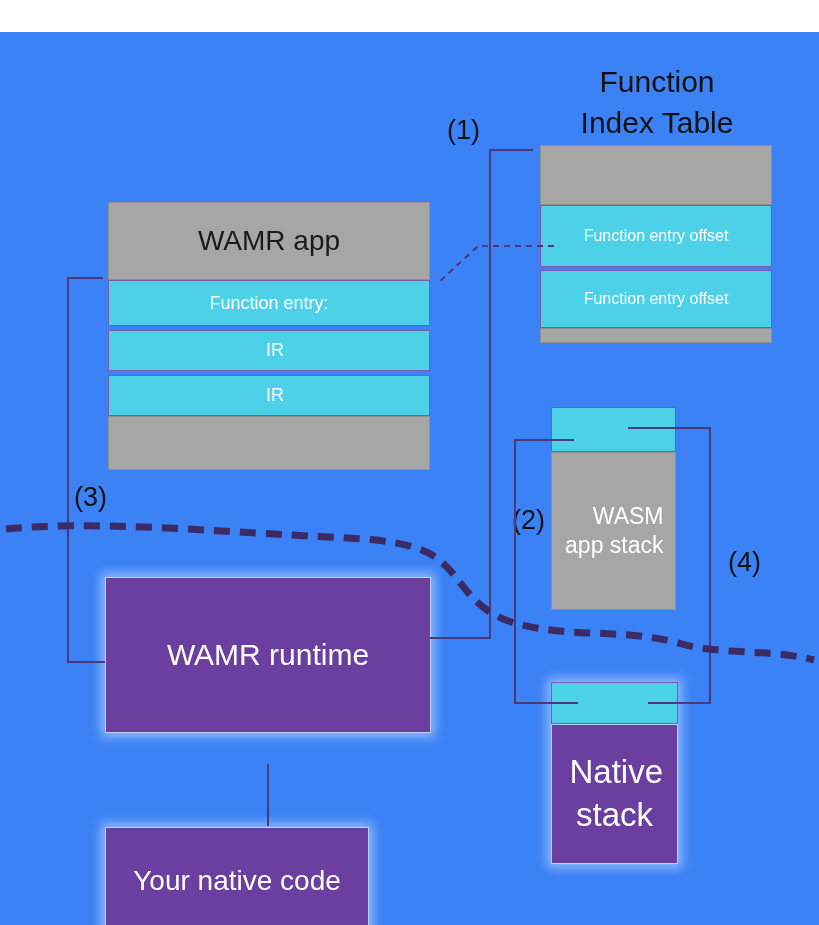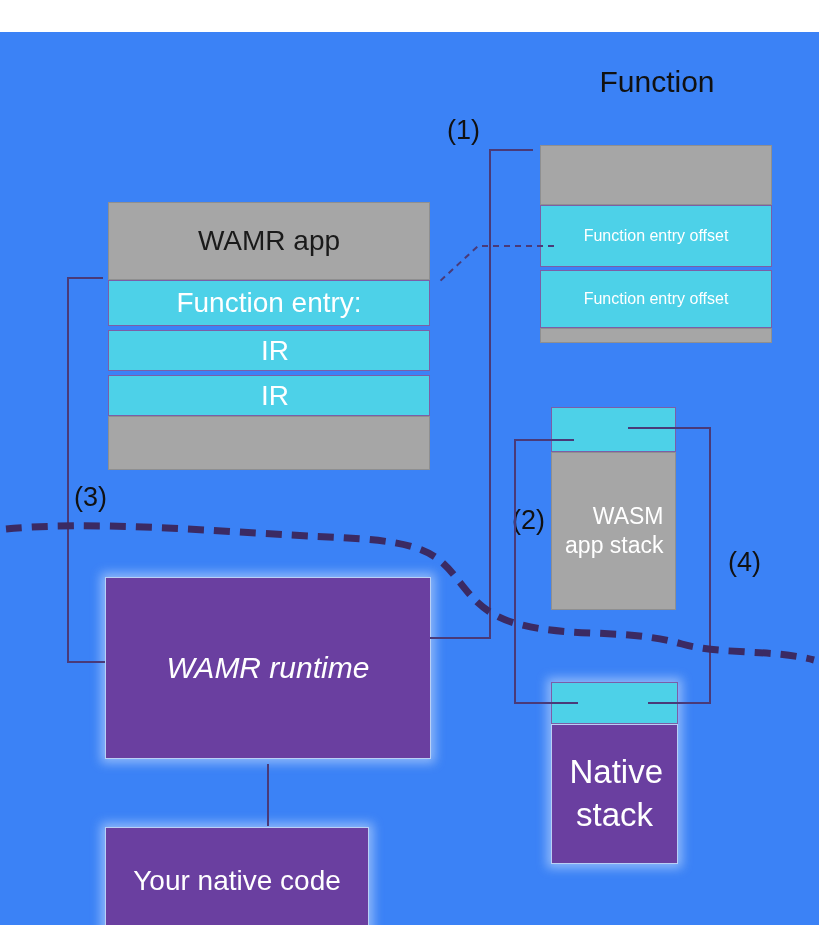--- a/index.html
+++ b/index.html
@@ -20,30 +20,30 @@
   .fit-row{height:62px; background:var(--cyan); border:1.5px solid var(--cyanborder);
            color:#ffffff; font-size:16px; line-height:1.3;}
   .fit-row .inner{width:160px;}
   .fit-row2{height:58px; margin-top:3px;}
   .fit-gray-bottom{height:15px; margin-top:0; background:var(--gray); border:1.5px solid var(--grayborder);}
 
   
   .wasm-app{left:108px; top:170px; width:322px; height:268px; display:flex; flex-direction:column;}
   .wa-header{height:78px; background:var(--gray); border:1.5px solid var(--grayborder);
              color:#1a1a1a; font-size:28px;}
-  .wa-row{background:var(--cyan); border:1.5px solid var(--cyanborder); color:#ffffff; font-size:28px;}
+  .wa-row{background:var(--cyan); border:1.5px solid var(--cyanborder); color:#ffffff; font-size:18px;}
   .wa-row1{height:46px;}
   .wa-row2,.wa-row3{height:41px; margin-top:4px;padding-left:12px;}
   .wa-footer{flex:1; background:var(--gray); border:1.5px solid var(--grayborder);}
 
   
   .purple-box{background:var(--purple); color:#ffffff;
               box-shadow:0 0 10px 4px rgba(160,195,250,0.85);
               border:1px solid #b9d0f5;}
-  .wamr{left:105px; top:545px; width:326px; height:182px; font-size:30px;font-style:italic;}
+  .wamr{left:105px; top:545px; width:326px; height:156px; font-size:30px;}
   .native-code{left:105px; top:795px; width:264px; height:107px; font-size:28px;text-align:center;}
 
   
   .wasm-stack{left:551px; top:375px; width:125px; height:203px; display:flex; flex-direction:column;}
   .ws-strip{height:45px; background:var(--cyan); border:1.5px solid var(--cyanborder);}
   .ws-body{flex:1; background:var(--gray); border:1.5px solid var(--grayborder);
            color:#ffffff; font-size:23px; line-height:1.25;}
   .ws-body .inner{width:100px;text-align:right;}
 
   .native-stack{left:551px; top:650px; width:127px; height:182px; display:flex; flex-direction:column;
@@ -66,20 +66,21 @@
   .conn-dashed{stroke-dasharray:6 5;}
   .divider{stroke:var(--divider); stroke-width:7px; stroke-dasharray:16 10;}
 </style>
 </head>
 <body>
 
 <div class="canvas">
 
   <div class="abs fit-title">
     <div>Function</div>
+    <div>Index Table</div>
   </div>
 
   <div class="abs fit">
     <div class="fit-gray-top"></div>
     <div class="fit-row center">
       <div class="inner">Function entry offset</div>
     </div>
     <div class="fit-row fit-row2 center">
       <div class="inner">Function entry offset</div>
     </div>

